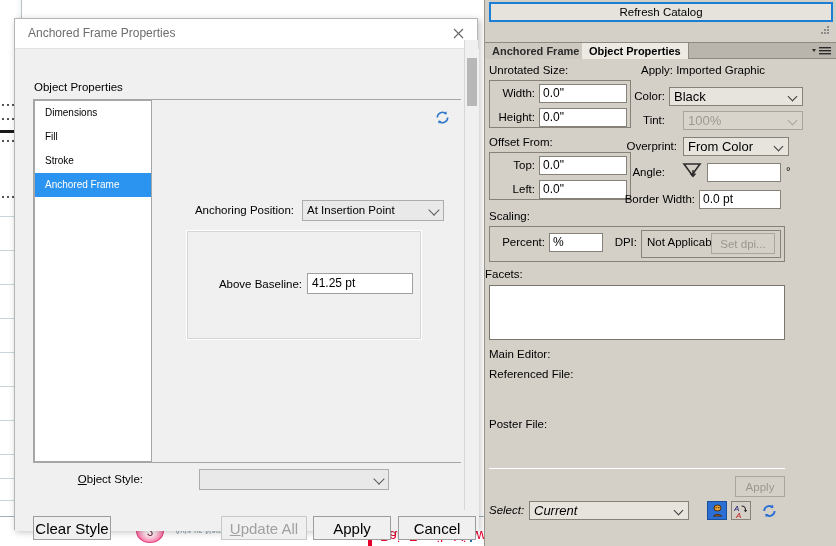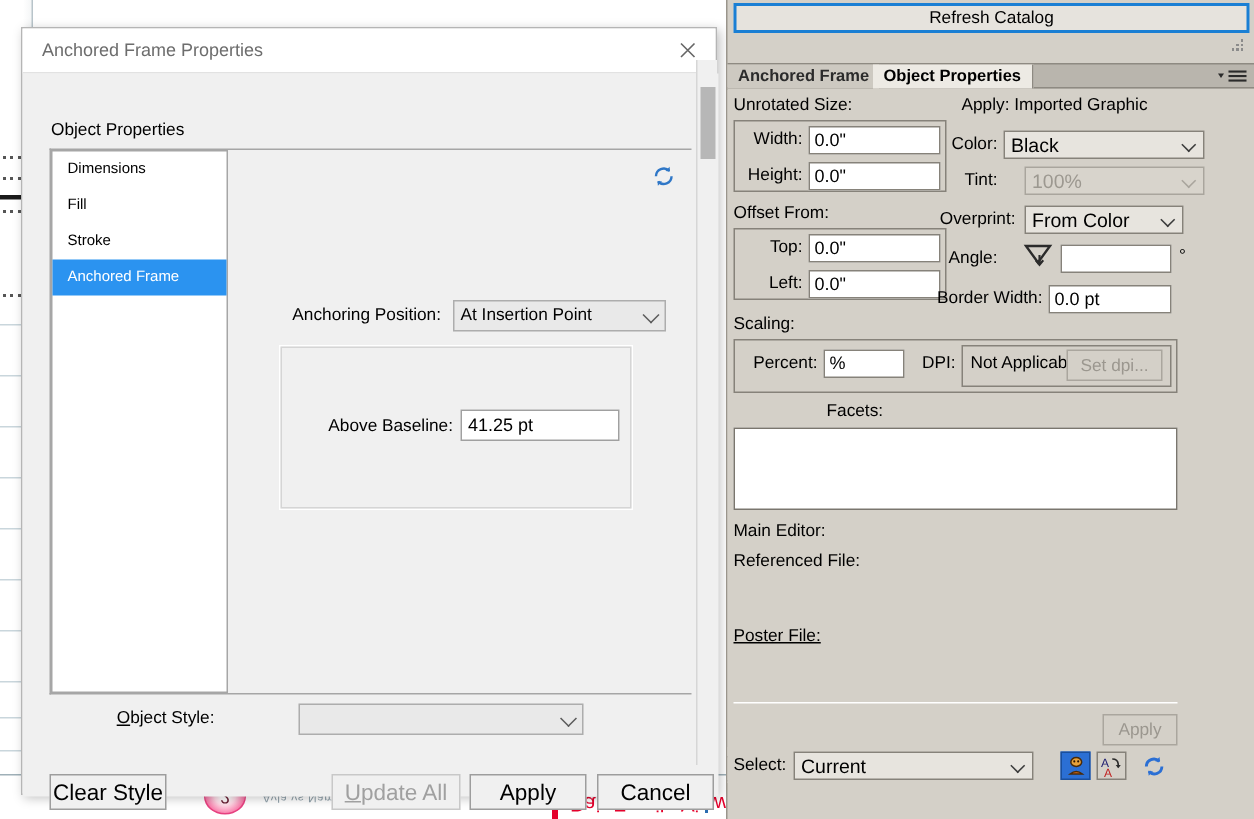--- a/index.html
+++ b/index.html
@@ -403,26 +403,26 @@
 
       <div class="lbl" style="left:4px; top:150px;">Scaling:</div>
       <div class="gb2" style="left:4px; top:166px; width:296px; height:36px;"></div>
       <div class="lbl r" style="left:8px; top:176px; width:52px;">Percent:</div>
       <div class="tin" style="left:64px; top:173px; width:54px;">%</div>
       <div class="lbl r" style="left:122px; top:176px; width:30px;">DPI:</div>
       <div class="gb2" style="left:156px; top:170px; width:140px; height:28px;"></div>
       <div class="lbl" style="left:162px; top:176px;">Not Applicable</div>
       <div class="btn2 disabled" style="left:226px; top:173px; width:64px; height:21px;">Set dpi...</div>
 
-      <div class="lbl" style="left:18px; top:208px;padding-left:48px;">Facets:</div>
+      <div class="lbl" style="left:0; top:208px;">Facets:</div>
       <div class="facets-list" style="left:4px; top:225px; width:296px; height:55px;"></div>
 
       <div class="lbl" style="left:4px; top:288px;">Main Editor:</div>
       <div class="lbl" style="left:4px; top:308px;">Referenced File:</div>
-      <div class="lbl" style="left:4px; top:358px;text-decoration:underline;">Poster File:</div>
+      <div class="lbl" style="left:4px; top:358px;">Poster File:</div>
 
       <div class="lbl" style="left:156px; top:4px;">
         <span>Apply:</span>
         <span>Imported Graphic</span>
       </div>
 
       <div class="lbl r" style="left:142px; top:30px; width:38px;">Color:</div>
       <div class="cb2" style="left:184px; top:27px; width:134px;">
         <span>Black</span>
         <span class="carret"></span>
@@ -462,21 +462,21 @@
       <div class="panel-menu">
         <svg width="22" height="12" viewBox="0 0 22 12" aria-hidden="true">
           <path d="M2 4 l4 0 l-2 3 z" fill="#2b2b2b"></path>
           <rect x="9" y="2" width="12" height="1.4" fill="#2b2b2b"></rect>
           <rect x="9" y="5" width="12" height="1.4" fill="#2b2b2b"></rect>
           <rect x="9" y="8" width="12" height="1.4" fill="#2b2b2b"></rect>
         </svg>
       </div>
     </div>
 
-    <div class="rp-body" style="top:498px; height:24px;">
+    <div class="rp-body" style="top:498px; height:24px;font-style:italic;">
       <div class="lbl" style="left:4px; top:6px;">Select:</div>
       <div class="cb2" style="left:44px; top:3px; width:160px;">
         <span>Current</span>
         <span class="carret"></span>
       </div>
 
       <div class="iconbtn sel" style="left:222px; top:3px;">
         <svg width="15" height="14" viewBox="0 0 15 14" aria-hidden="true">
           <ellipse cx="7.5" cy="4" rx="3.6" ry="3" fill="#e8a23a" stroke="#4a2b0a" stroke-width="1"></ellipse>
           <path d="M3.4 12 q4.1-3.2 8.2 0 z" fill="#e8731a" stroke="#4a2b0a" stroke-width="1"></path>

